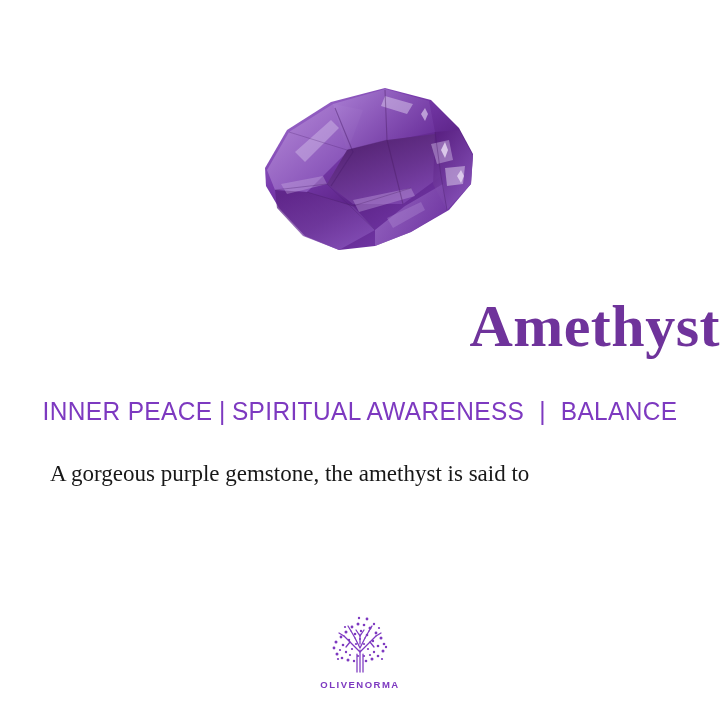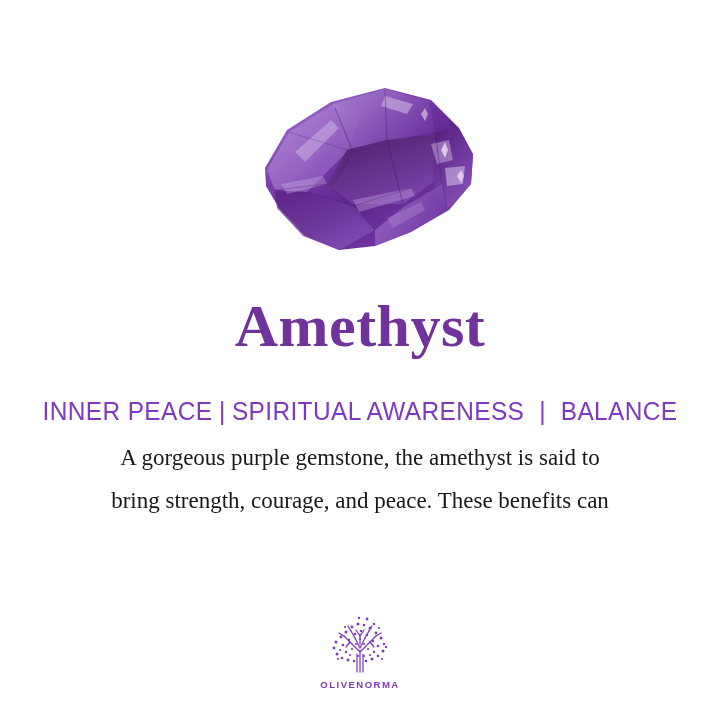--- a/index.html
+++ b/index.html
@@ -35,21 +35,21 @@
   .stone-svg {
     display: block;
   }
 
   
   .title {
     position: absolute;
     left: 0;
     top: 296px;
     width: 720px;
-    text-align: center;
+    text-align: right;
     font-family: "Liberation Serif", serif;
     font-size: 60px;
     font-weight: 700;
     line-height: 1;
     letter-spacing: 0.5px;
     color: #6f339b;
     white-space: nowrap;
   }
 
   
@@ -78,23 +78,23 @@
     font-weight: 300;
   }
   .subtitle .sep.wide {
     padding: 0 16px;
   }
 
   
   .body-copy {
     position: absolute;
     left: 50px;
-    top: 436px;
+    top: 452px;
     width: 620px;
-    text-align: center;
+    text-align: left;
     font-family: "Liberation Serif", serif;
     font-size: 23px;
     line-height: 43px;
     color: #181818;
   }
   .body-copy .ln {
     display: block;
     white-space: nowrap;
   }
 
@@ -197,21 +197,20 @@
   </div>
 
   <div class="title">Amethyst</div>
 
   <div class="subtitle">
     <span class="kw">INNER PEACE</span><span class="sep">|</span><span class="kw">SPIRITUAL AWARENESS</span><span class="sep wide">|</span><span class="kw">BALANCE</span>
   </div>
 
   <div class="body-copy">
     <span class="ln">A gorgeous purple gemstone, the amethyst is said to</span>
-    <span class="ln">bring strength, courage, and peace. These benefits can</span>
   </div>
 
   <div class="brand">
     <svg class="brand-mark" viewBox="0 0 72 62">
       <g stroke="#7d39c0" stroke-width="1.25" fill="none" stroke-linecap="round">
 
         <path d="M36 58 L36 36"></path>
         <path d="M33 58 L33 40 M39 58 L39 40"></path>
 
         <path d="M36 38 L26 28 M36 38 L46 28"></path>

